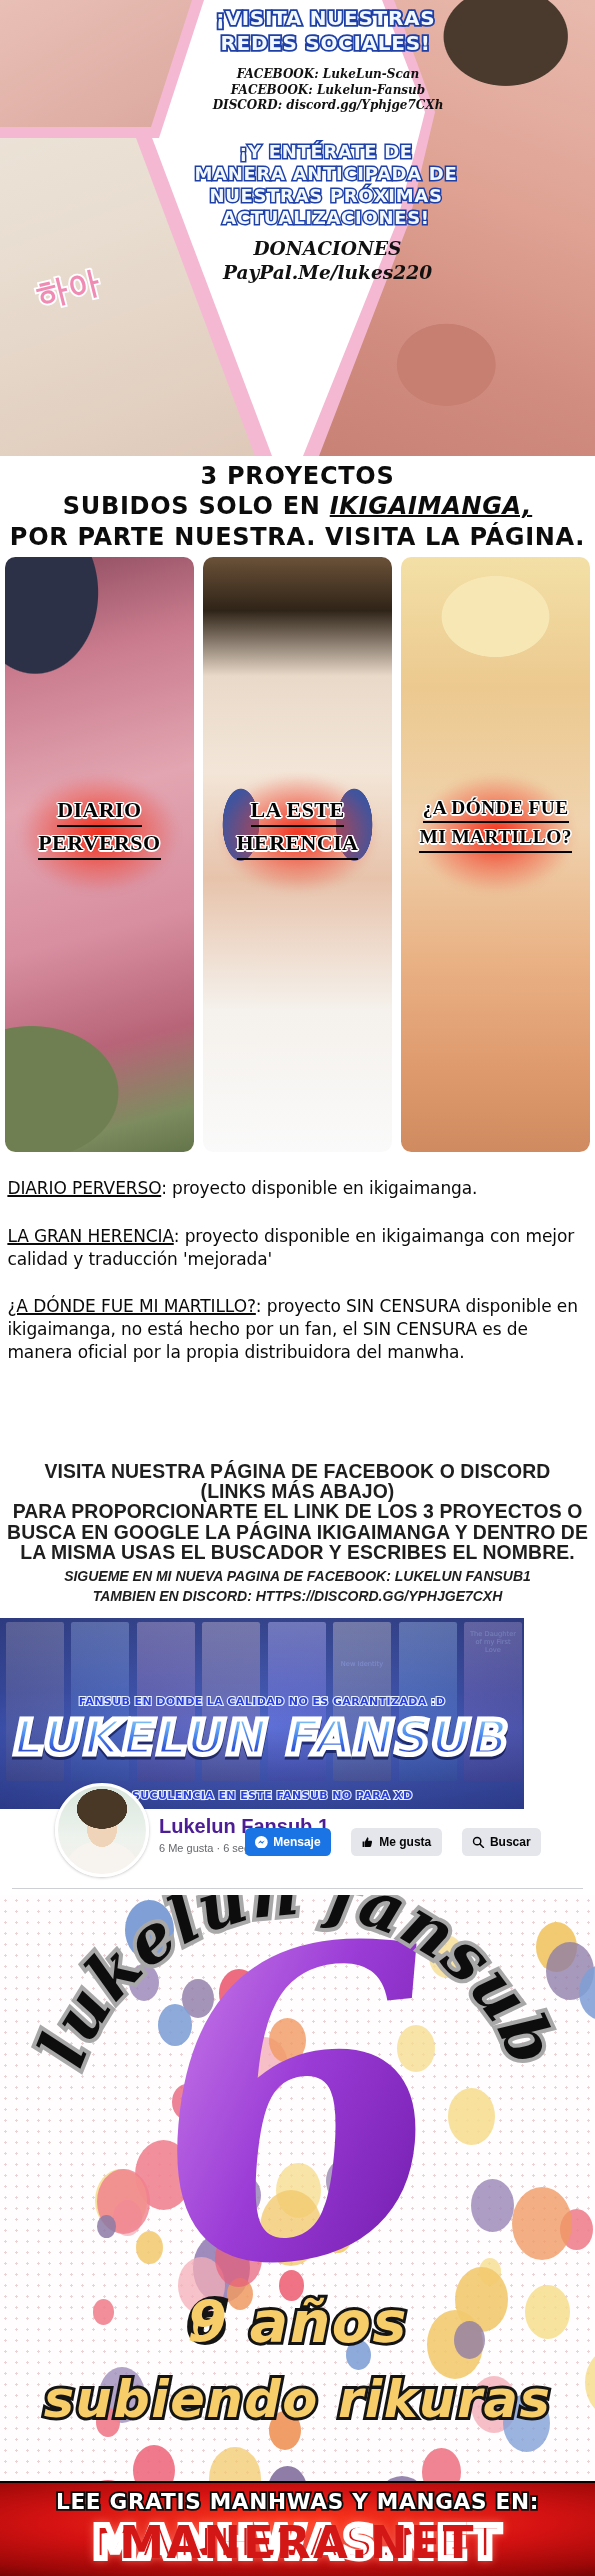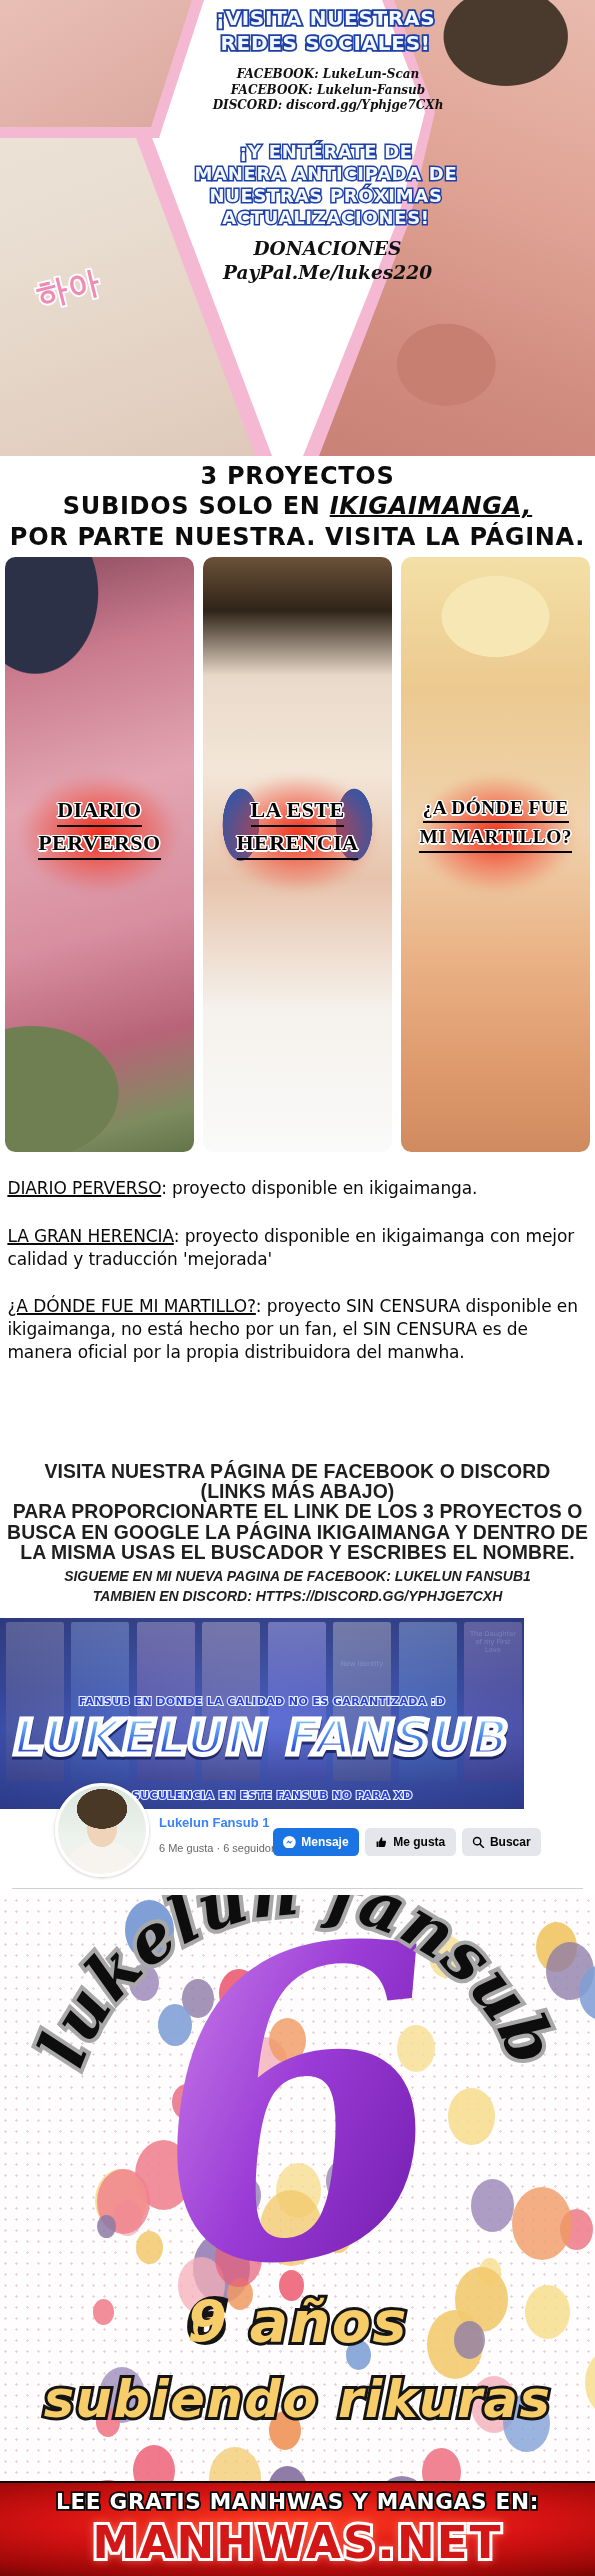--- a/index.html
+++ b/index.html
@@ -113,25 +113,25 @@
               font-family:"DejaVu Sans",sans-serif;
               background:linear-gradient(180deg,#9fe0f8 5%,#4f8df0 45%,#1d2ec0 90%);
               -webkit-background-clip:text; background-clip:text; color:transparent;
               --ow:5.2px; --oc:#ffffff; filter:drop-shadow(0 3px 0.7px rgba(8,16,70,.65)); }
   .fb-avatar { position:absolute; left:55px; top:167px; width:94px; height:94px; z-index:4;
                border-radius:50%; border:3px solid #fff; box-shadow:0 0.7px 3px rgba(0,0,0,.25);
                background:radial-gradient(43px 34px at 50% 26%, #4a3826 0 58%, transparent 59%),
                radial-gradient(25px 31px at 50% 48%, #f0d4ba 0 60%, transparent 61%),
                radial-gradient(52px 41px at 50% 95%, #f7f3ee 0 70%, transparent 71%),
                linear-gradient(180deg,#d9e6de 0%,#eef3ee 60%,#f4efe8 100%); }
-  .fb-name { position:absolute; left:159px; top:199px; font-size:13px; font-weight:bold; color:#3b82f6;
+  .fb-name { position:absolute; left:159px; top:199px; font-size:20px; font-weight:bold; color:#4c1d95;
              font-family:"Liberation Sans",sans-serif; }
   .fb-stats { position:absolute; left:159px; top:226px; font-size:11px; color:#65676b;
               font-family:"Liberation Sans",sans-serif; }
-  .fb-btns { position:absolute; right:54px; top:212px; display:flex; gap:6px; }
+  .fb-btns { position:absolute; right:54px; top:212px; display:flex; gap:20px; }
   .btn { display:flex; align-items:center; gap:5.2px; height:28px; padding:0 10.4px; border:none;
          border-radius:5.2px; background:#e4e6eb; color:#050505; font-weight:bold; font-size:12px;
          font-family:"Liberation Sans",sans-serif; cursor:pointer; }
   .btn.primary { background:#1b74e4; color:#fff; }
   .btn svg { display:block; }
   .fb-divider { position:absolute; left:12px; right:12px; top:272px; height:0.7px; background:#ced0d4; }
 
   
   .party { position:relative; width:595px; height:586px; overflow:hidden; background:#fffdfd;
            background-image:radial-gradient(circle, rgba(214,168,174,.5) 1px, transparent 1.1px);
@@ -365,17 +365,17 @@
         <textPath href="#arcP" startOffset="50%" text-anchor="middle">lukelun fansub</textPath>
       </text>
     </svg>
     <div class="six">6</div>
     <div class="cap cap1 ol" data-text="6 años">9 años</div>
     <div class="cap cap2 ol" data-text="subiendo rikuras">subiendo rikuras</div>
   </section>
 
   <section class="footer">
     <div class="f1 ol" data-text="LEE GRATIS MANHWAS Y MANGAS EN:">LEE GRATIS MANHWAS Y MANGAS EN:</div>
-    <div class="f2 ol" data-text="MANHWAS.NET">MANHWAS.NET</div>
+    <div class="f2 ol" data-text="MANHWAS.NET">MANERA.NET</div>
   </section>
 
 </div>
 
 
 </body></html>

